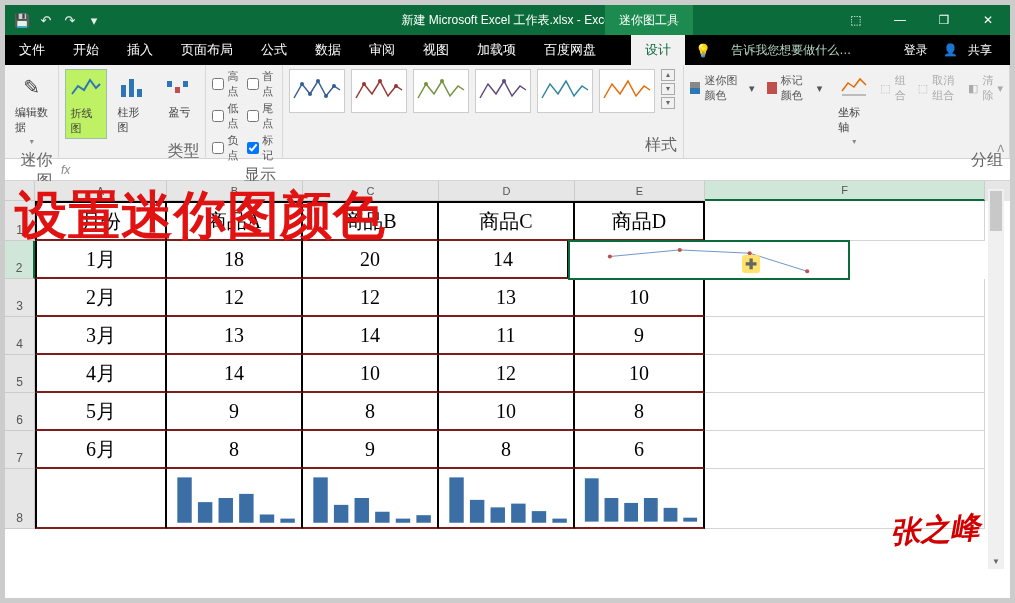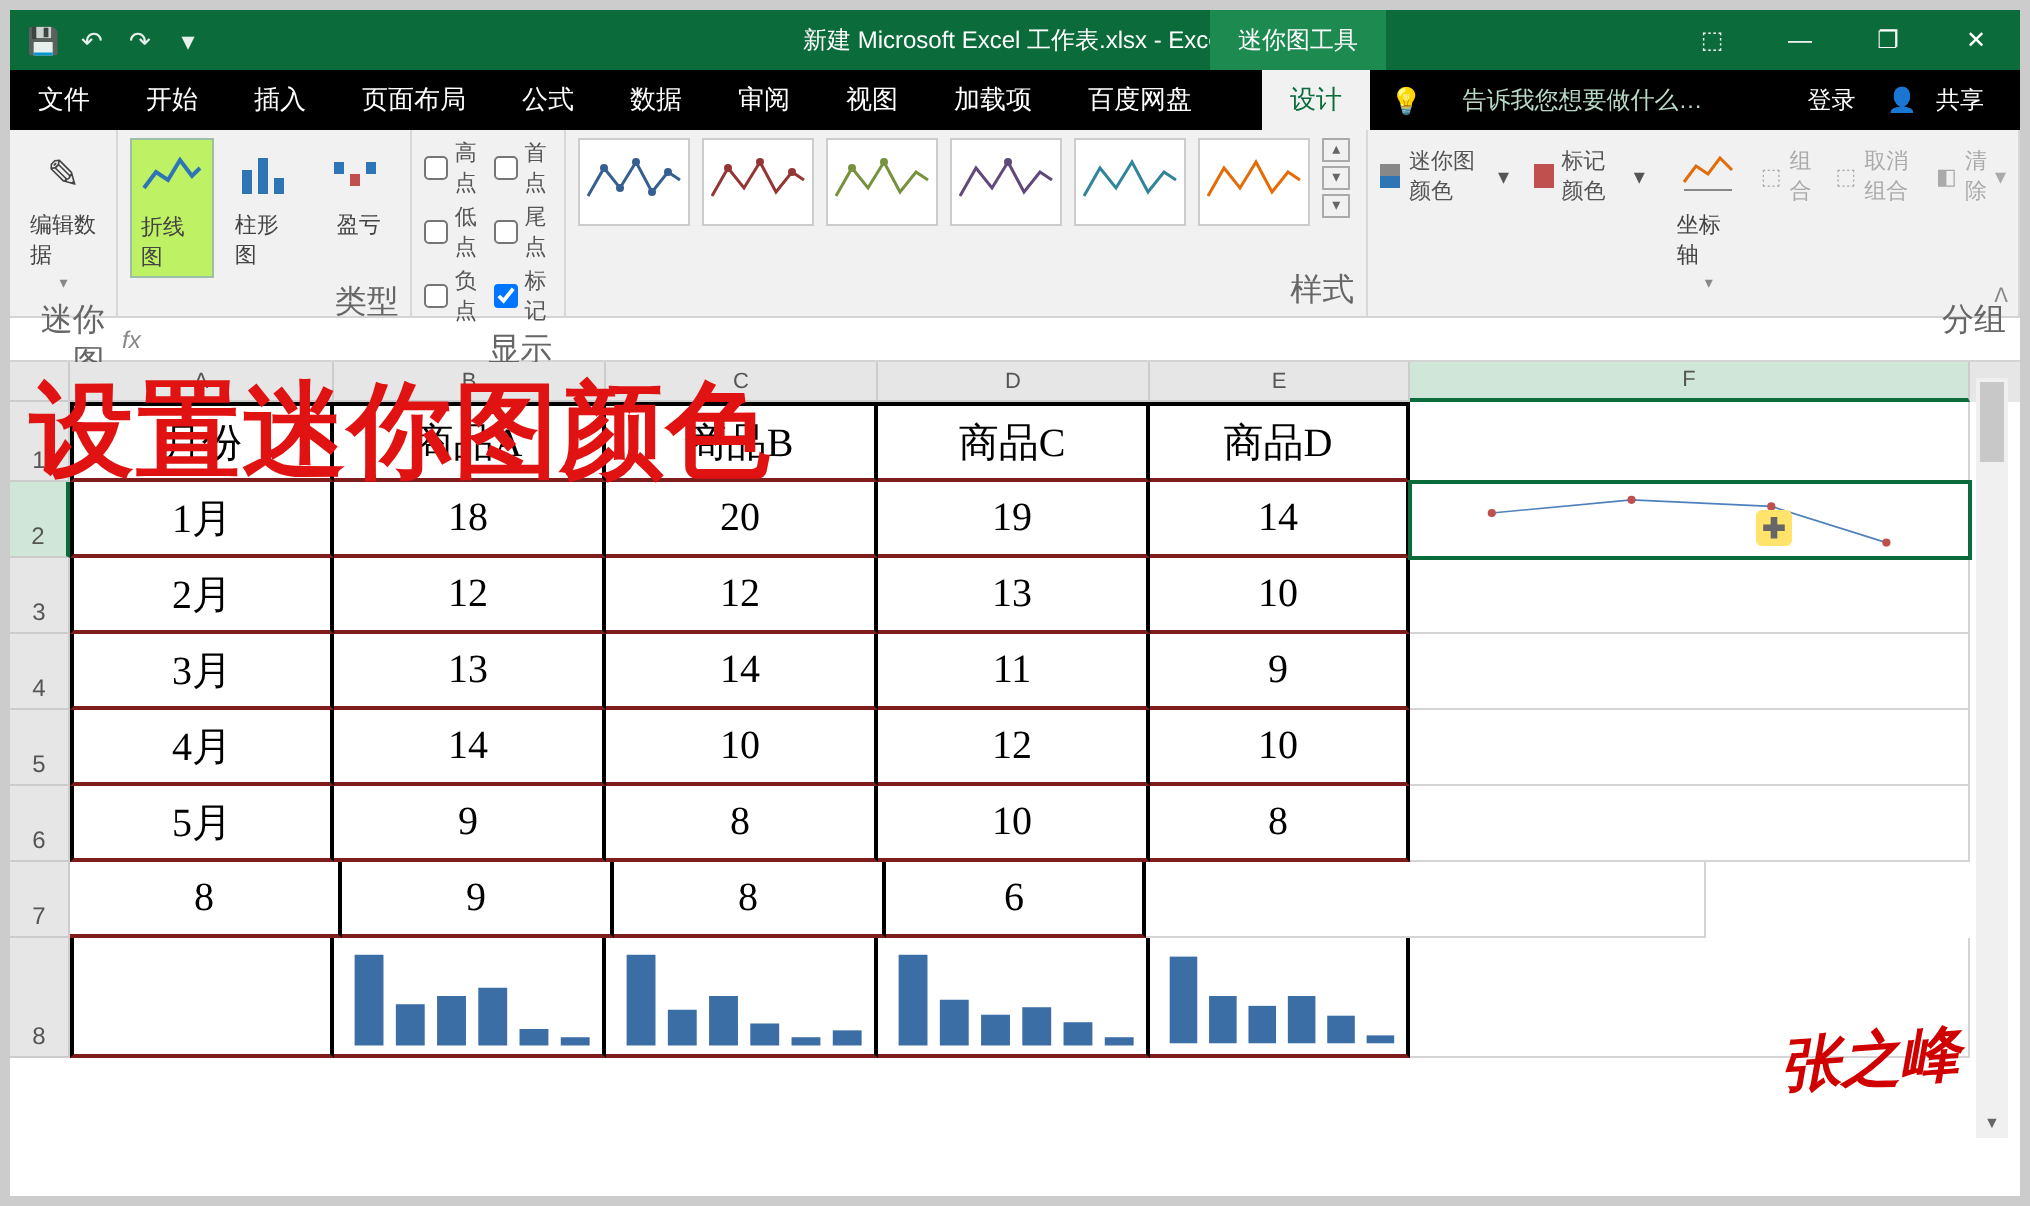--- a/index.html
+++ b/index.html
@@ -334,21 +334,20 @@
       <div class="cell tbl tbl-top cw-D">商品C</div>
       <div class="cell tbl tbl-top cw-E">商品D</div>
       <div class="cell cw-F"></div>
     </div>
 
     <div class="row">
       <div class="rh selrow">2</div>
       <div class="cell tbl tbl-left cw-A">1月</div>
       <div class="cell tbl cw-B">18</div>
       <div class="cell tbl cw-C">20</div>
-      <div class="cell tbl cw-D">19</div>
       <div class="cell tbl cw-E">14</div>
       <div class="cell cw-F selected sparkline">
         <svg viewBox="0 0 260 36">
             <polyline points="10,14 95,6 180,10 250,32" fill="none" stroke="#4f81bd" stroke-width="1"></polyline>
             <g fill="#c0504d">
               <circle cx="10" cy="14" r="2.5"></circle>
               <circle cx="95" cy="6" r="2.5"></circle>
               <circle cx="180" cy="10" r="2.5"></circle>
               <circle cx="250" cy="32" r="2.5"></circle>
             </g>
@@ -388,20 +387,21 @@
       <div class="rh">6</div>
       <div class="cell tbl tbl-left cw-A">5月</div>
       <div class="cell tbl cw-B">9</div>
       <div class="cell tbl cw-C">8</div>
       <div class="cell tbl cw-D">10</div>
       <div class="cell tbl cw-E">8</div>
       <div class="cell cw-F"></div>
     </div>
     <div class="row">
       <div class="rh">7</div>
+      <div class="cell tbl tbl-left cw-A">6月</div>
       <div class="cell tbl cw-B">8</div>
       <div class="cell tbl cw-C">9</div>
       <div class="cell tbl cw-D">8</div>
       <div class="cell tbl cw-E">6</div>
       <div class="cell cw-F"></div>
     </div>
 
     <div class="row sparkrow">
       <div class="rh">8</div>
       <div class="cell tbl tbl-left cw-A"></div>

